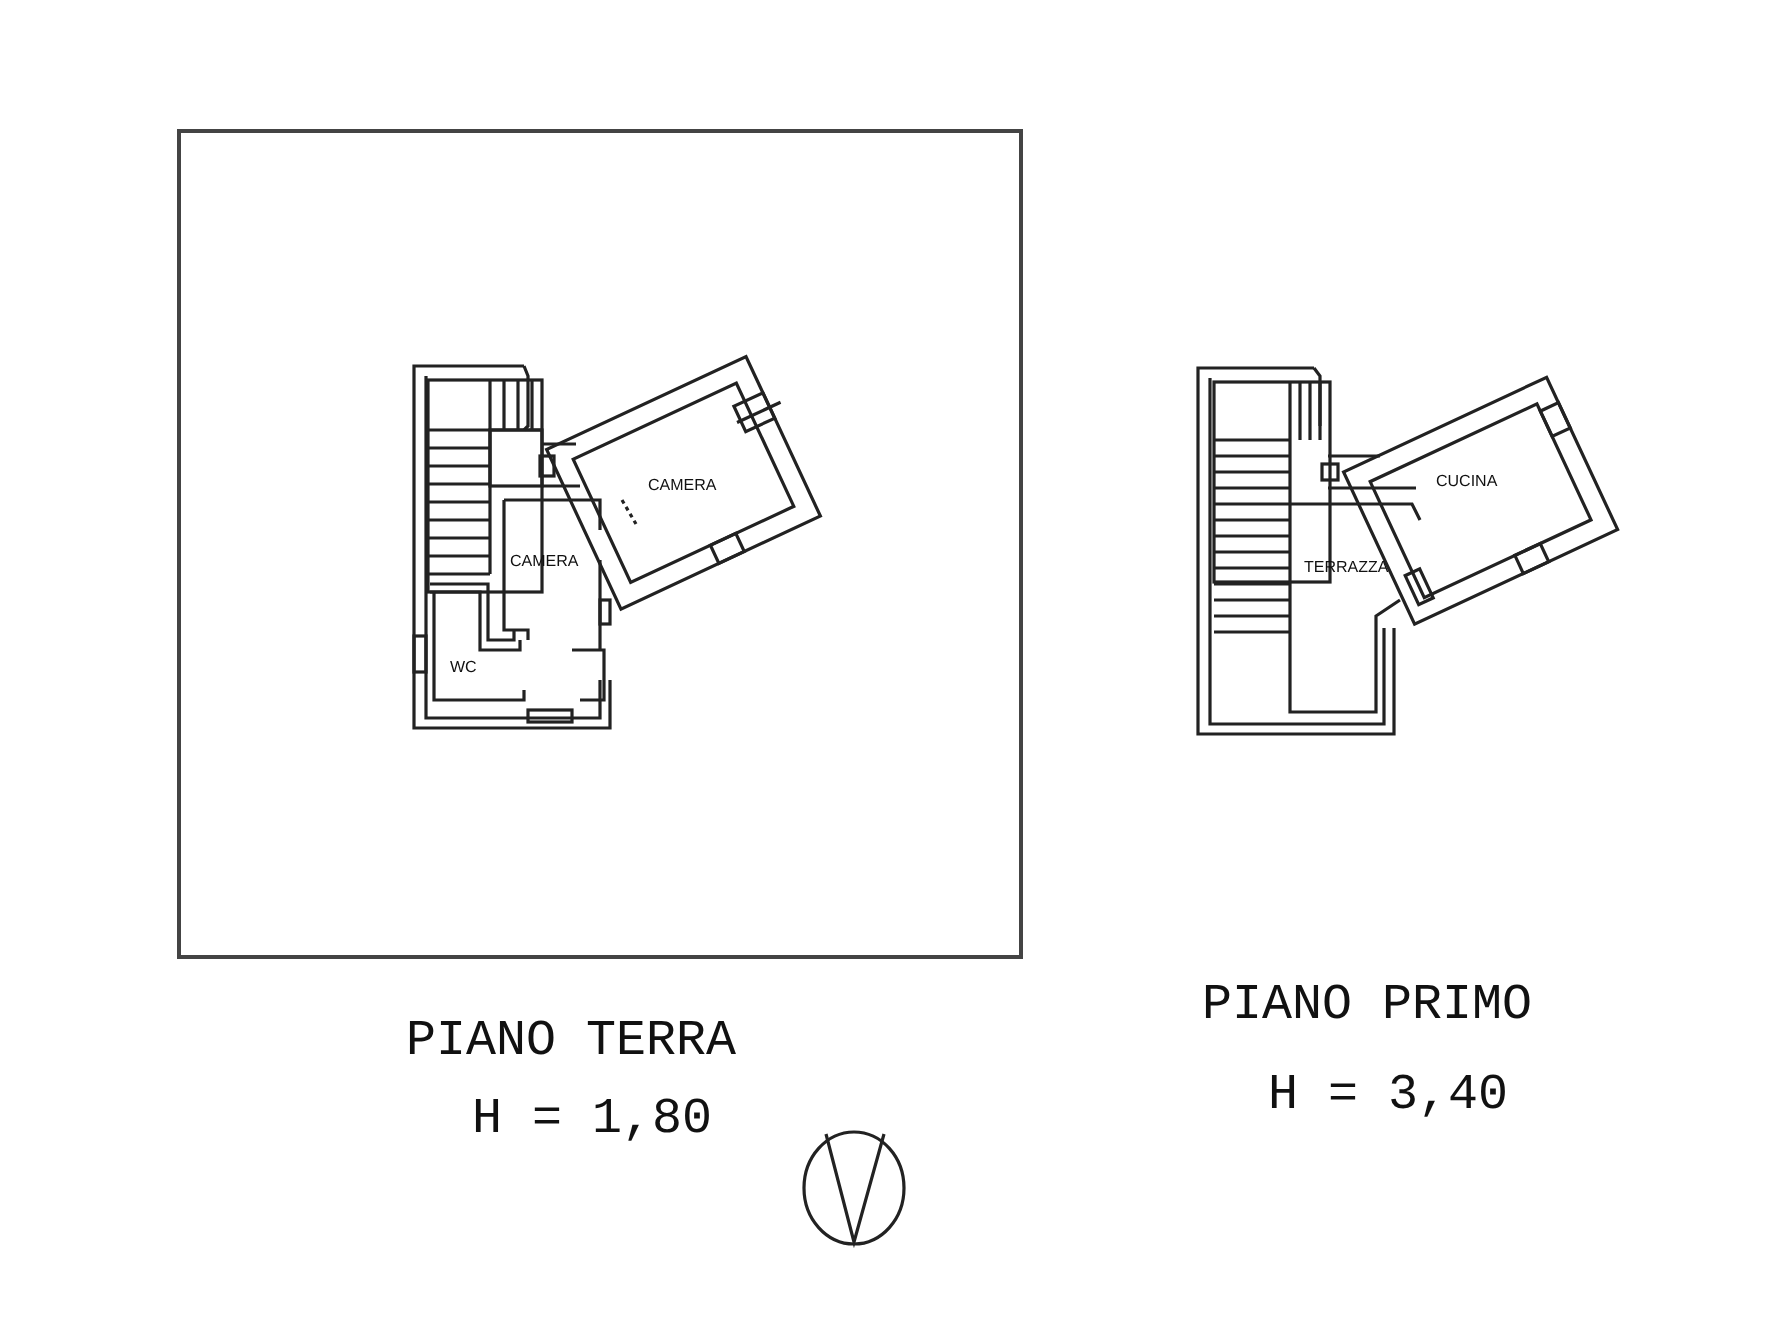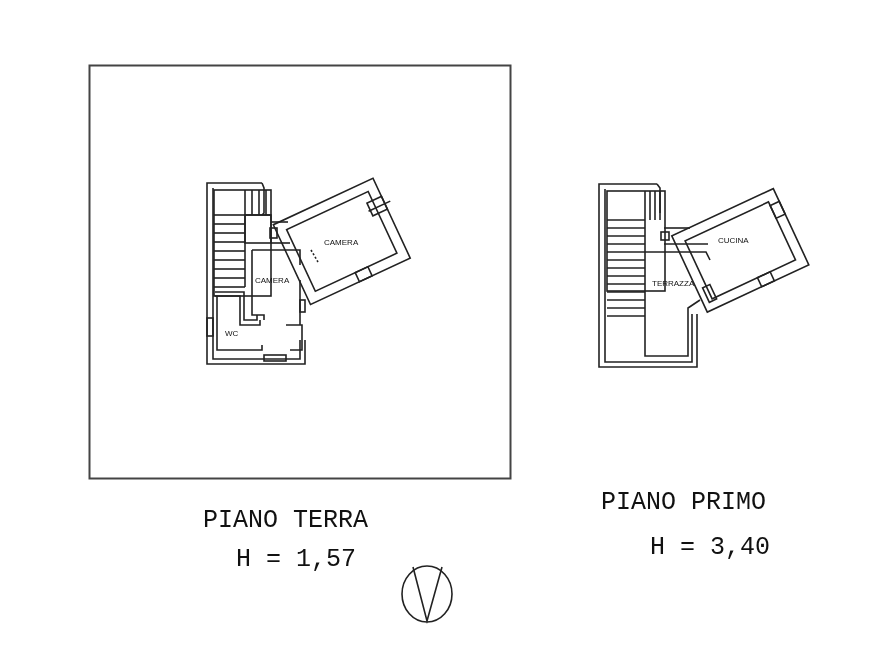--- a/index.html
+++ b/index.html
@@ -117,15 +117,15 @@
   </g>
 
   <text class="room-label" x="324" y="245">CAMERA</text>
   <text class="room-label" x="255" y="283">CAMERA</text>
   <text class="room-label" x="225" y="336">WC</text>
   <text class="room-label" x="718" y="243">CUCINA</text>
   <text class="room-label" x="652" y="286">TERRAZZA</text>
 </svg>
 
 <div class="label big" style="left:203px; top:506px;">PIANO TERRA</div>
-<div class="label big" style="left:236px; top:545px;">H = 1,57</div>
+<div class="label big" style="left:236px; top:545px;">H = 1,80</div>
 <div class="label big" style="left:601px; top:488px;">PIANO PRIMO</div>
-<div class="label big" style="left:650px; top:533px;">H = 3,40</div>
+<div class="label big" style="left:634px; top:533px;">H = 3,40</div>
 
 </body></html>

